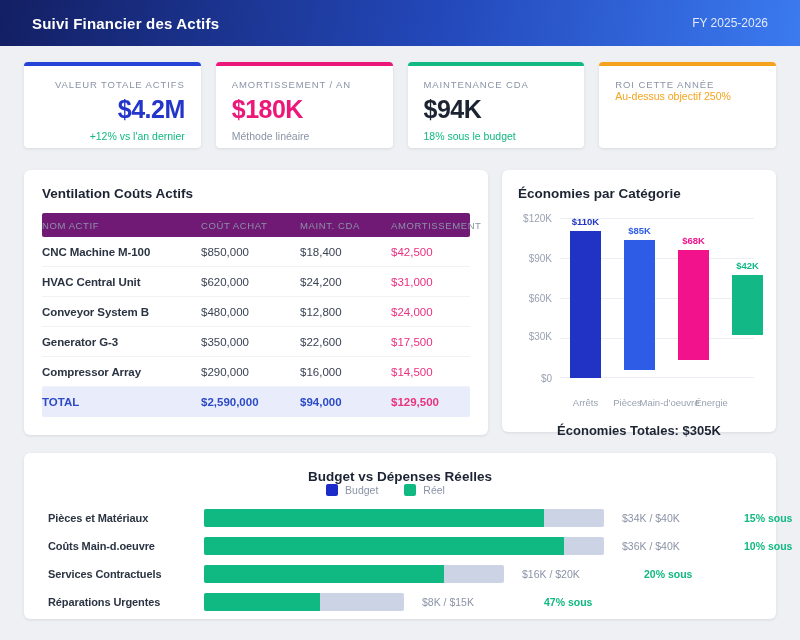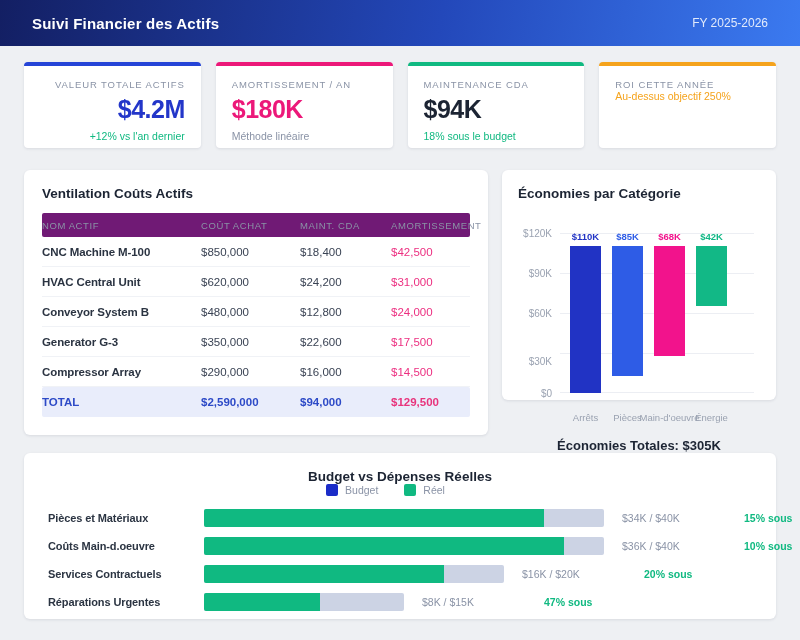--- a/index.html
+++ b/index.html
@@ -52,30 +52,30 @@
   .t-row { height:30px; border-bottom:1px solid #f0f2f6; font-size:11.5px; color:#3a4354; }
   .t-row .c-name { color:#2b3442; font-weight:bold; letter-spacing:-.1px; }
   .t-row .c-amort { color:#ec2f80; }
   .t-total {
     height:30px; background:#e9edfb; border-radius:2px;
     font-size:11.5px; font-weight:bold; color:#2d4ac7;
   }
   .t-total .c-amort { color:#e8347c; }
 
   
-  .chart-panel { padding:16px 16px 24px; height:230px; }
-  .chart-wrap { display:flex; margin-top:32px; }
+  .chart-panel { padding:16px 16px 24px; height:262px; }
+  .chart-wrap { display:flex; margin-top:17px; }
   .y-axis { position:relative; width:42px; height:160px; flex:none; }
   .y-tick {
     position:absolute; right:8px; transform:translateY(-50%);
     font-size:10px; color:#9aa2b1; white-space:nowrap;
   }
   .plot { position:relative; flex:1; height:160px; }
   .gridline { position:absolute; left:0; right:6px; height:1px; background:#eceef3; }
-  .bars { position:absolute; left:10px; bottom:0; display:flex; align-items:flex-start; gap:11px; }
+  .bars { position:absolute; left:10px; bottom:0; display:flex; align-items:center; gap:23px; }
   .bar-slot { position:relative; width:31px; }
   .bar { width:31px; }
   .bar-value {
     position:absolute; bottom:100%; left:50%; transform:translateX(-50%);
     padding-bottom:4px; font-size:9.5px; font-weight:bold; white-space:nowrap;
   }
   .x-axis { display:flex; gap:11px; margin-left:10px; margin-top:6px; }
   .x-tick {
     width:31px; flex:none; display:flex; justify-content:center;
     font-size:9.5px; color:#9aa2b1; white-space:nowrap;margin-top:13px;
@@ -178,21 +178,21 @@
         </div>
     </div>
 
     <div class="panel chart-panel">
       <h2 class="panel-title">Économies par Catégorie</h2>
       <div class="chart-wrap">
         <div class="y-axis" id="yAxis">
             <div class="y-tick" style="top: 0px;">$120K</div>
             <div class="y-tick" style="top: 40px;">$90K</div>
             <div class="y-tick" style="top: 80px;">$60K</div>
-            <div class="y-tick" style="top: 128px;">$30K</div>
+            <div class="y-tick" style="top: 118px;">$30K</div>
             <div class="y-tick" style="top: 160px;">$0</div>
           </div>
         <div class="plot" id="plotArea">
             <div class="gridline" style="top: 0px;"></div>
             <div class="gridline" style="top: 40px;"></div>
             <div class="gridline" style="top: 80px;"></div>
             <div class="gridline" style="top: 120px;"></div>
             <div class="gridline" style="top: 159px;"></div>
             <div class="bars">
               <div class="bar-slot">

